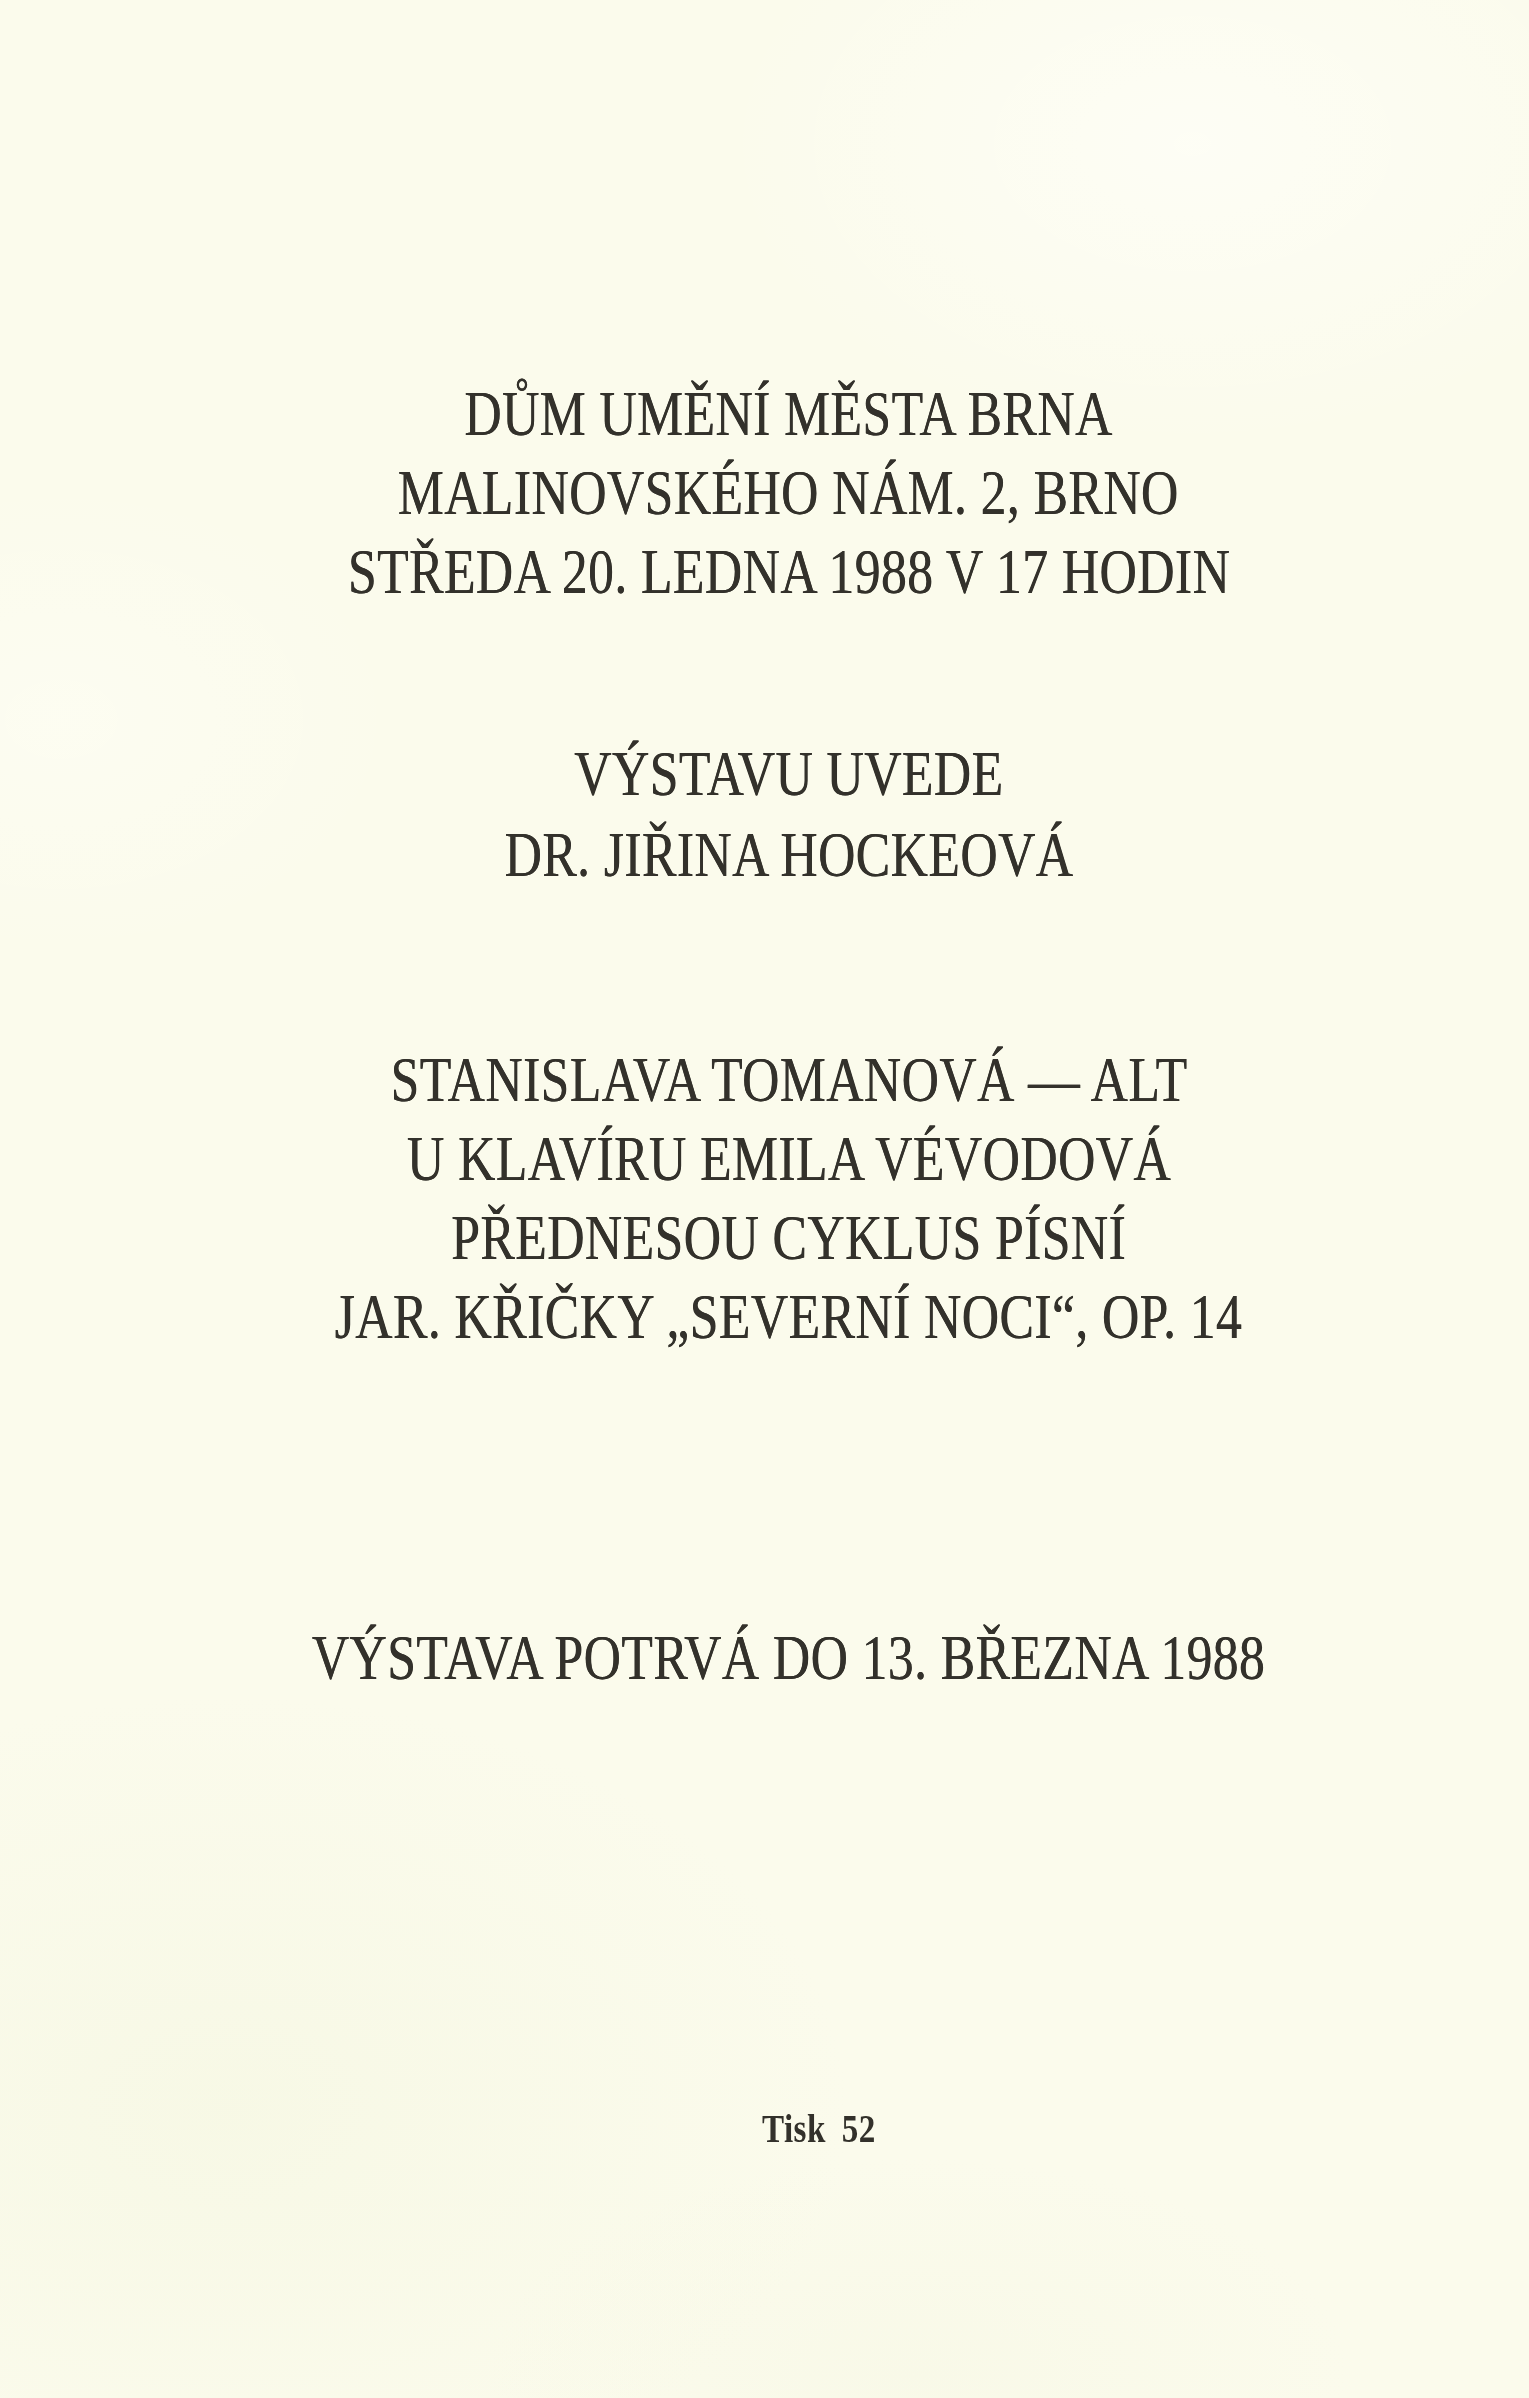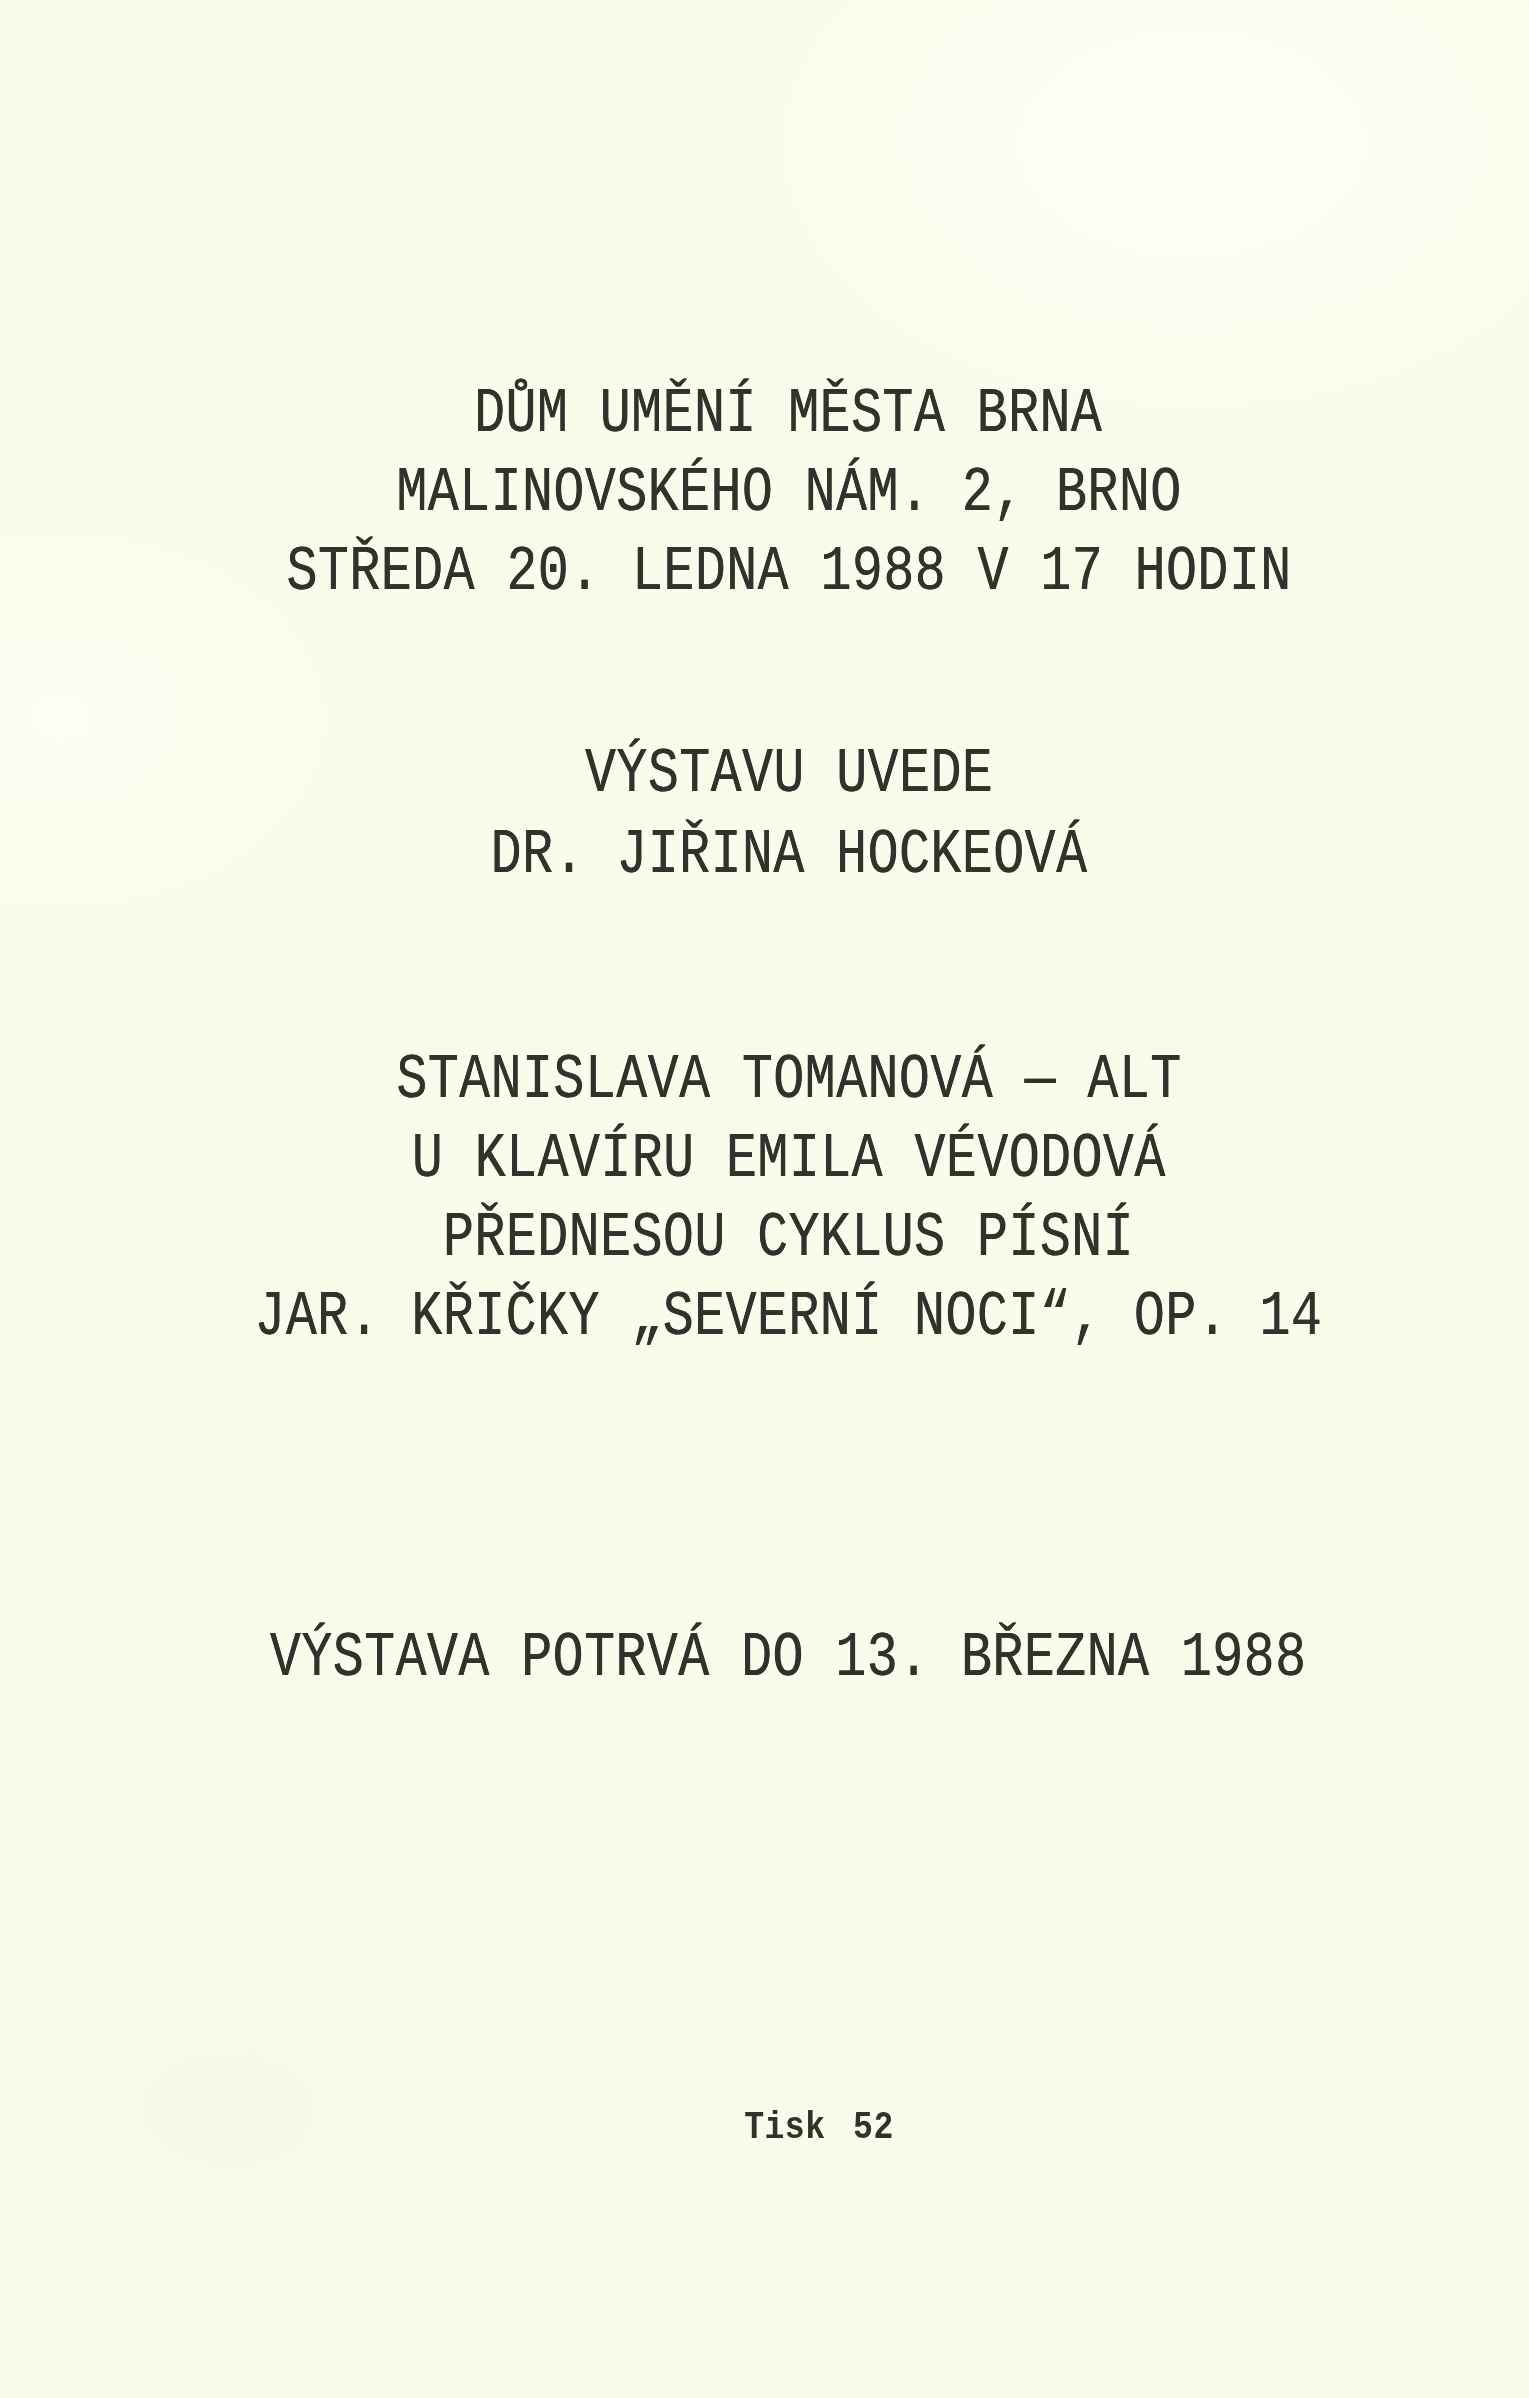--- a/index.html
+++ b/index.html
@@ -10,21 +10,21 @@
     position: relative;
     width: 1529px;
     height: 2398px;
     overflow: hidden;
     background-color: var(--paper, #fbfbec);
     background-image:
       radial-gradient(ellipse 669px 430px at 78% 6%, rgba(255,255,250,0.65), transparent 70%),
       radial-gradient(ellipse 478px 335px at 4% 30%, rgba(255,255,248,0.45), transparent 70%),
       radial-gradient(ellipse 860px 574px at 15% 88%, rgba(244,246,224,0.55), transparent 72%),
       radial-gradient(ellipse 574px 287px at 60% 99%, rgba(246,247,228,0.5), transparent 75%);
-    font-family: Liberation Mono, monospace;
+    font-family: Liberation Serif, serif;
     color: var(--ink, #33312b);
   }
   .block {
     position: absolute;
     left: 0;
     width: 100%;
     text-align: center;
     transform: translateX(24px);
   }
   .line {

